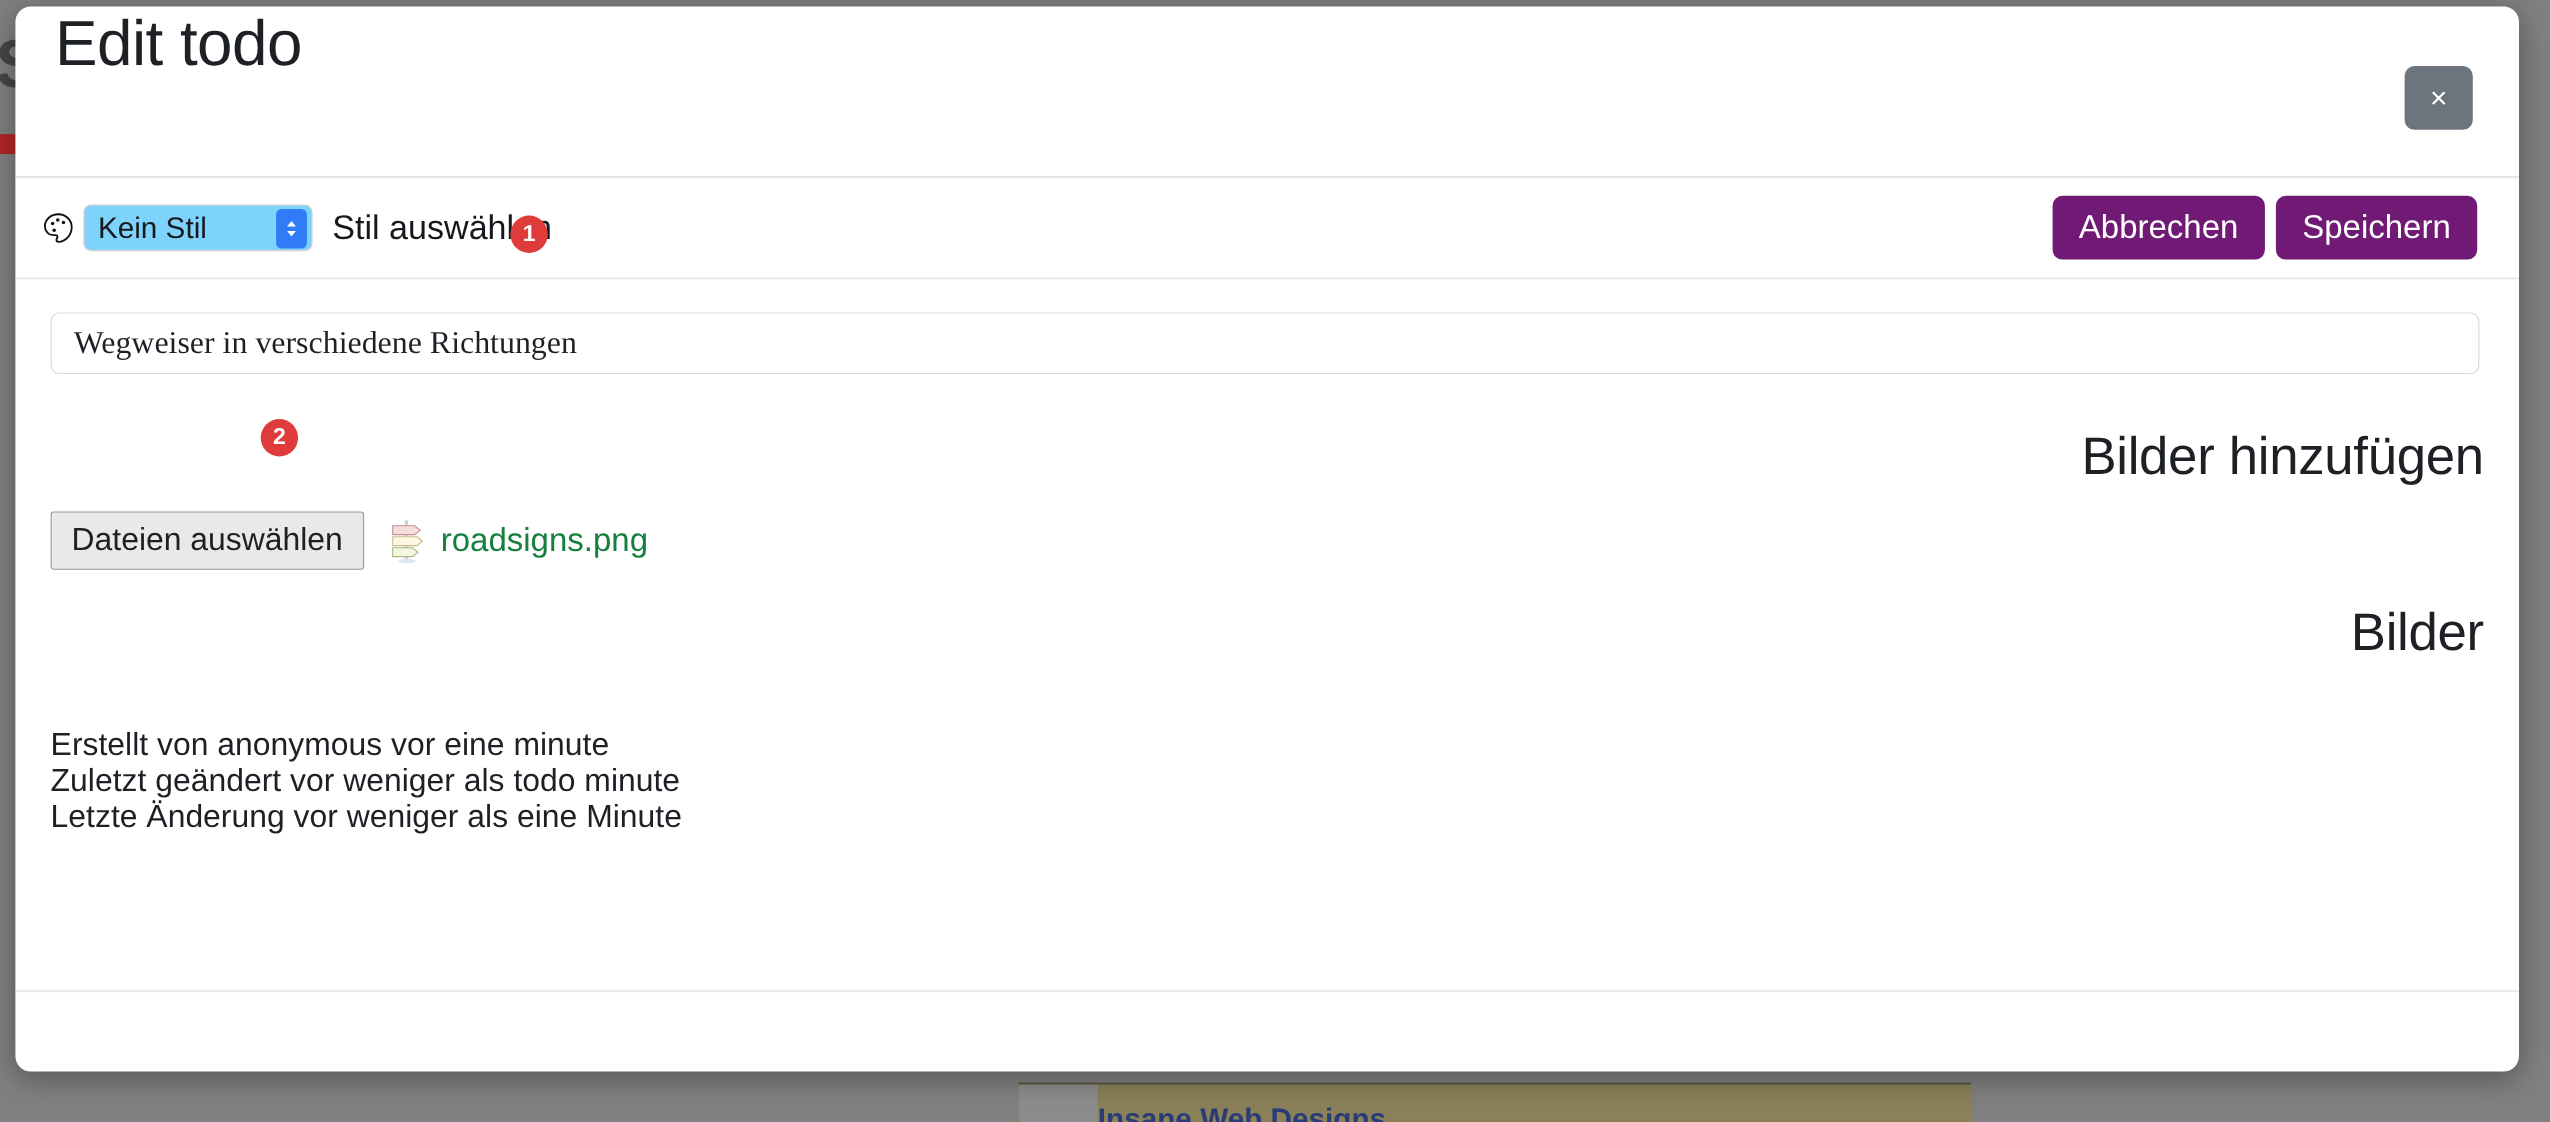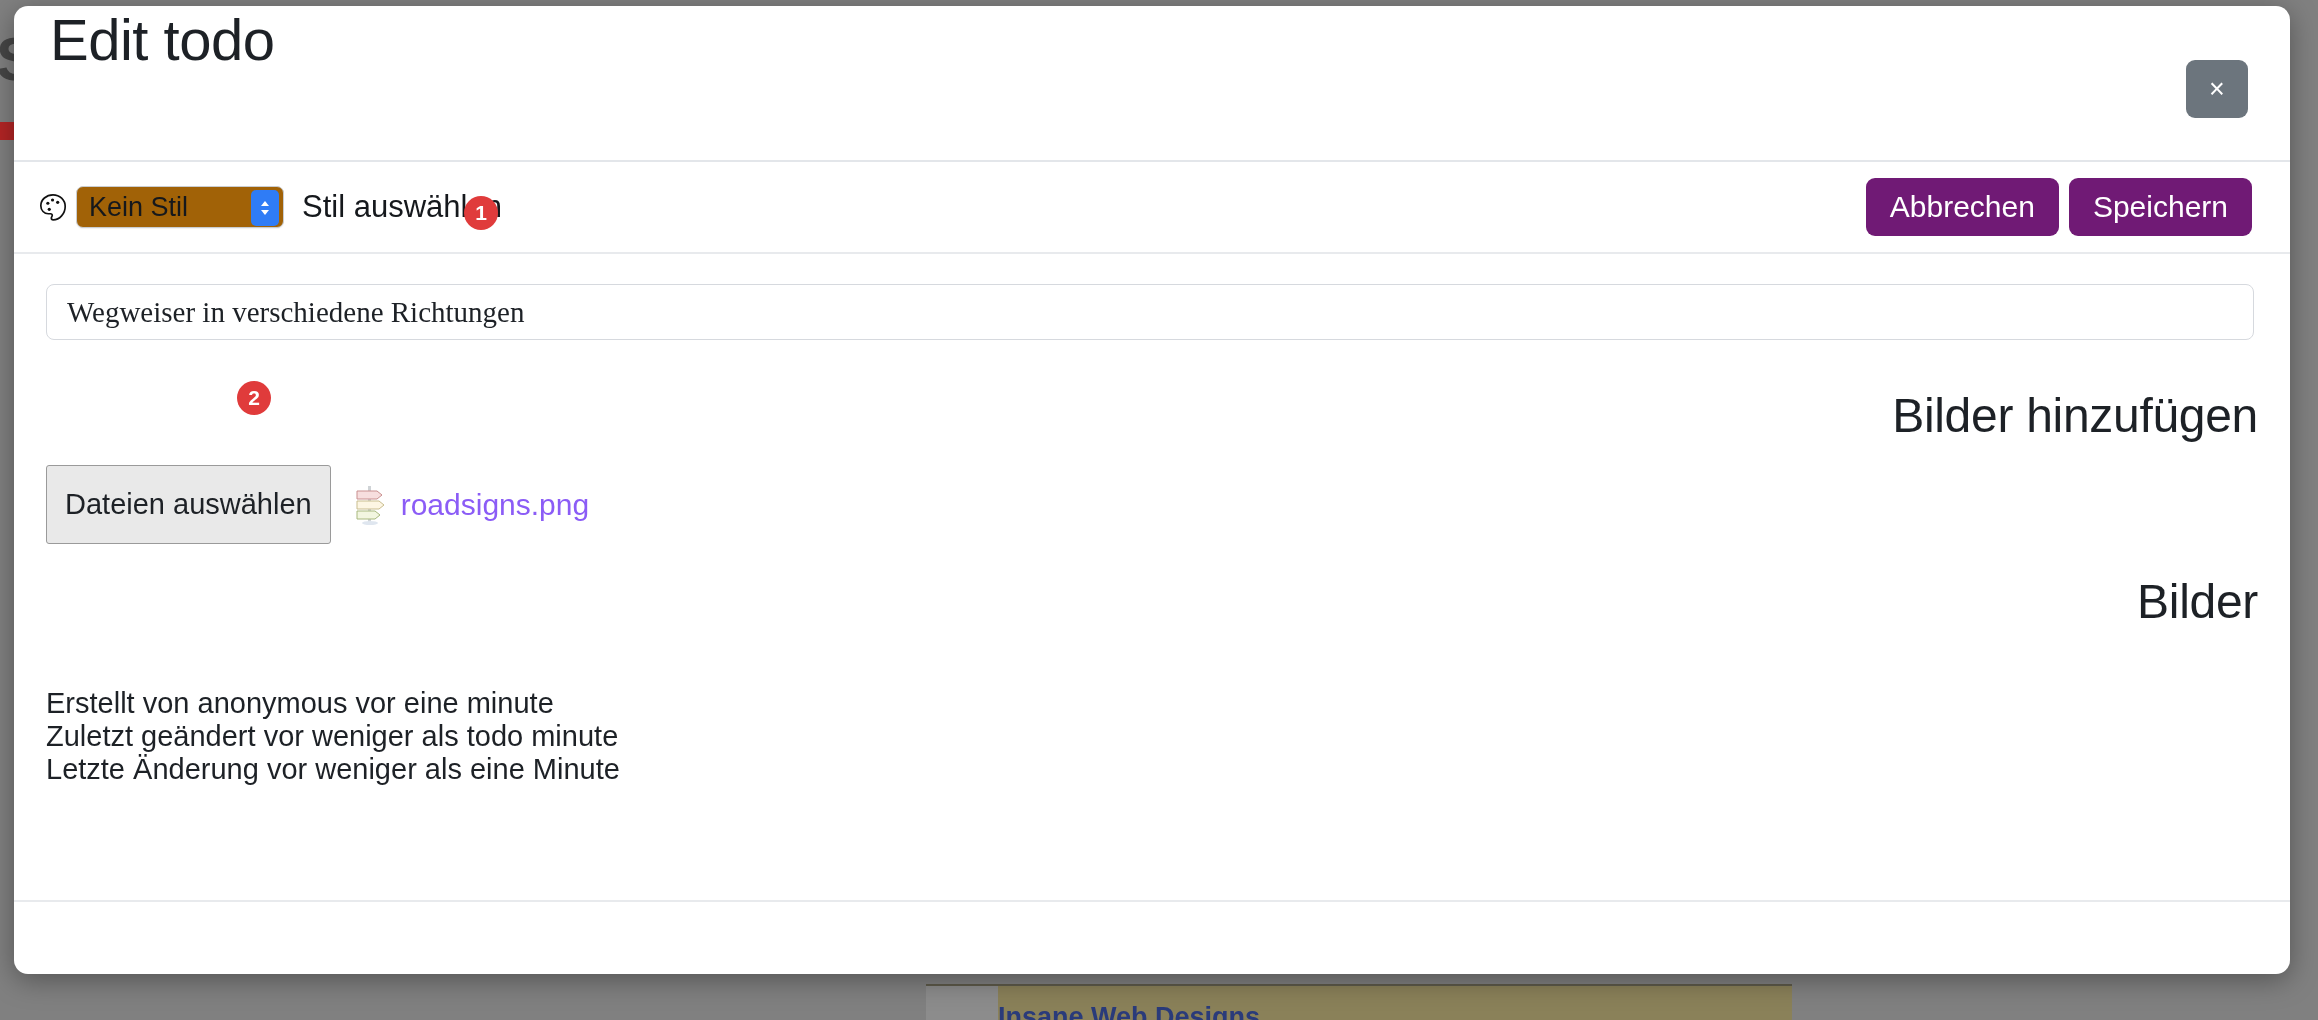--- a/index.html
+++ b/index.html
@@ -99,21 +99,21 @@
     flex: 0 0 92px;
     display: flex;
     align-items: center;
     border-bottom: 2px solid #e8eaed;
     padding: 0 38px 0 24px;
   }
   .palette-icon { width: 30px; height: 30px; flex: 0 0 30px; margin-right: 8px; }
   .style-select {
     position: relative;
     width: 208px; height: 42px;
-    background: #a16207;
+    background: #7dd3fc;
     border: 1px solid #c9cdd2;
     border-radius: 7px;
     box-shadow: 0 1px 1px rgba(0,0,0,.06);
     display: flex; align-items: center;
     cursor: pointer;
   }
   .style-select-value {
     font-size: 27px; color: #15181c; margin-left: 12px;
     white-space: nowrap;
   }
@@ -180,26 +180,26 @@
     display: flex; align-items: center;
     margin-top: 22px;
   }
   .file-button {
     background: #e9e9e9;
     border: 1px solid #9a9a9a;
     border-radius: 3px;
     font-size: 29px;
     font-family: "Liberation Sans", sans-serif;
     color: #1d2126;
-    padding: 22px 18px;
+    padding: 9px 18px;
     cursor: pointer;
     white-space: nowrap;
   }
   .file-thumb { width: 34px; height: 42px; margin-left: 22px; flex: 0 0 34px; }
-  .file-name { font-size: 30px; color: #8b5cf6; margin-left: 14px; white-space: nowrap; }
+  .file-name { font-size: 30px; color: #15803d; margin-left: 14px; white-space: nowrap; }
   .heading-bilder { margin-top: 30px; }
   .meta-block { margin-top: 58px; }
   .meta-line {
     font-size: 29px;
     color: #1d2126;
     line-height: 1.13;
     white-space: nowrap;
   }
 
   .modal-footer {

